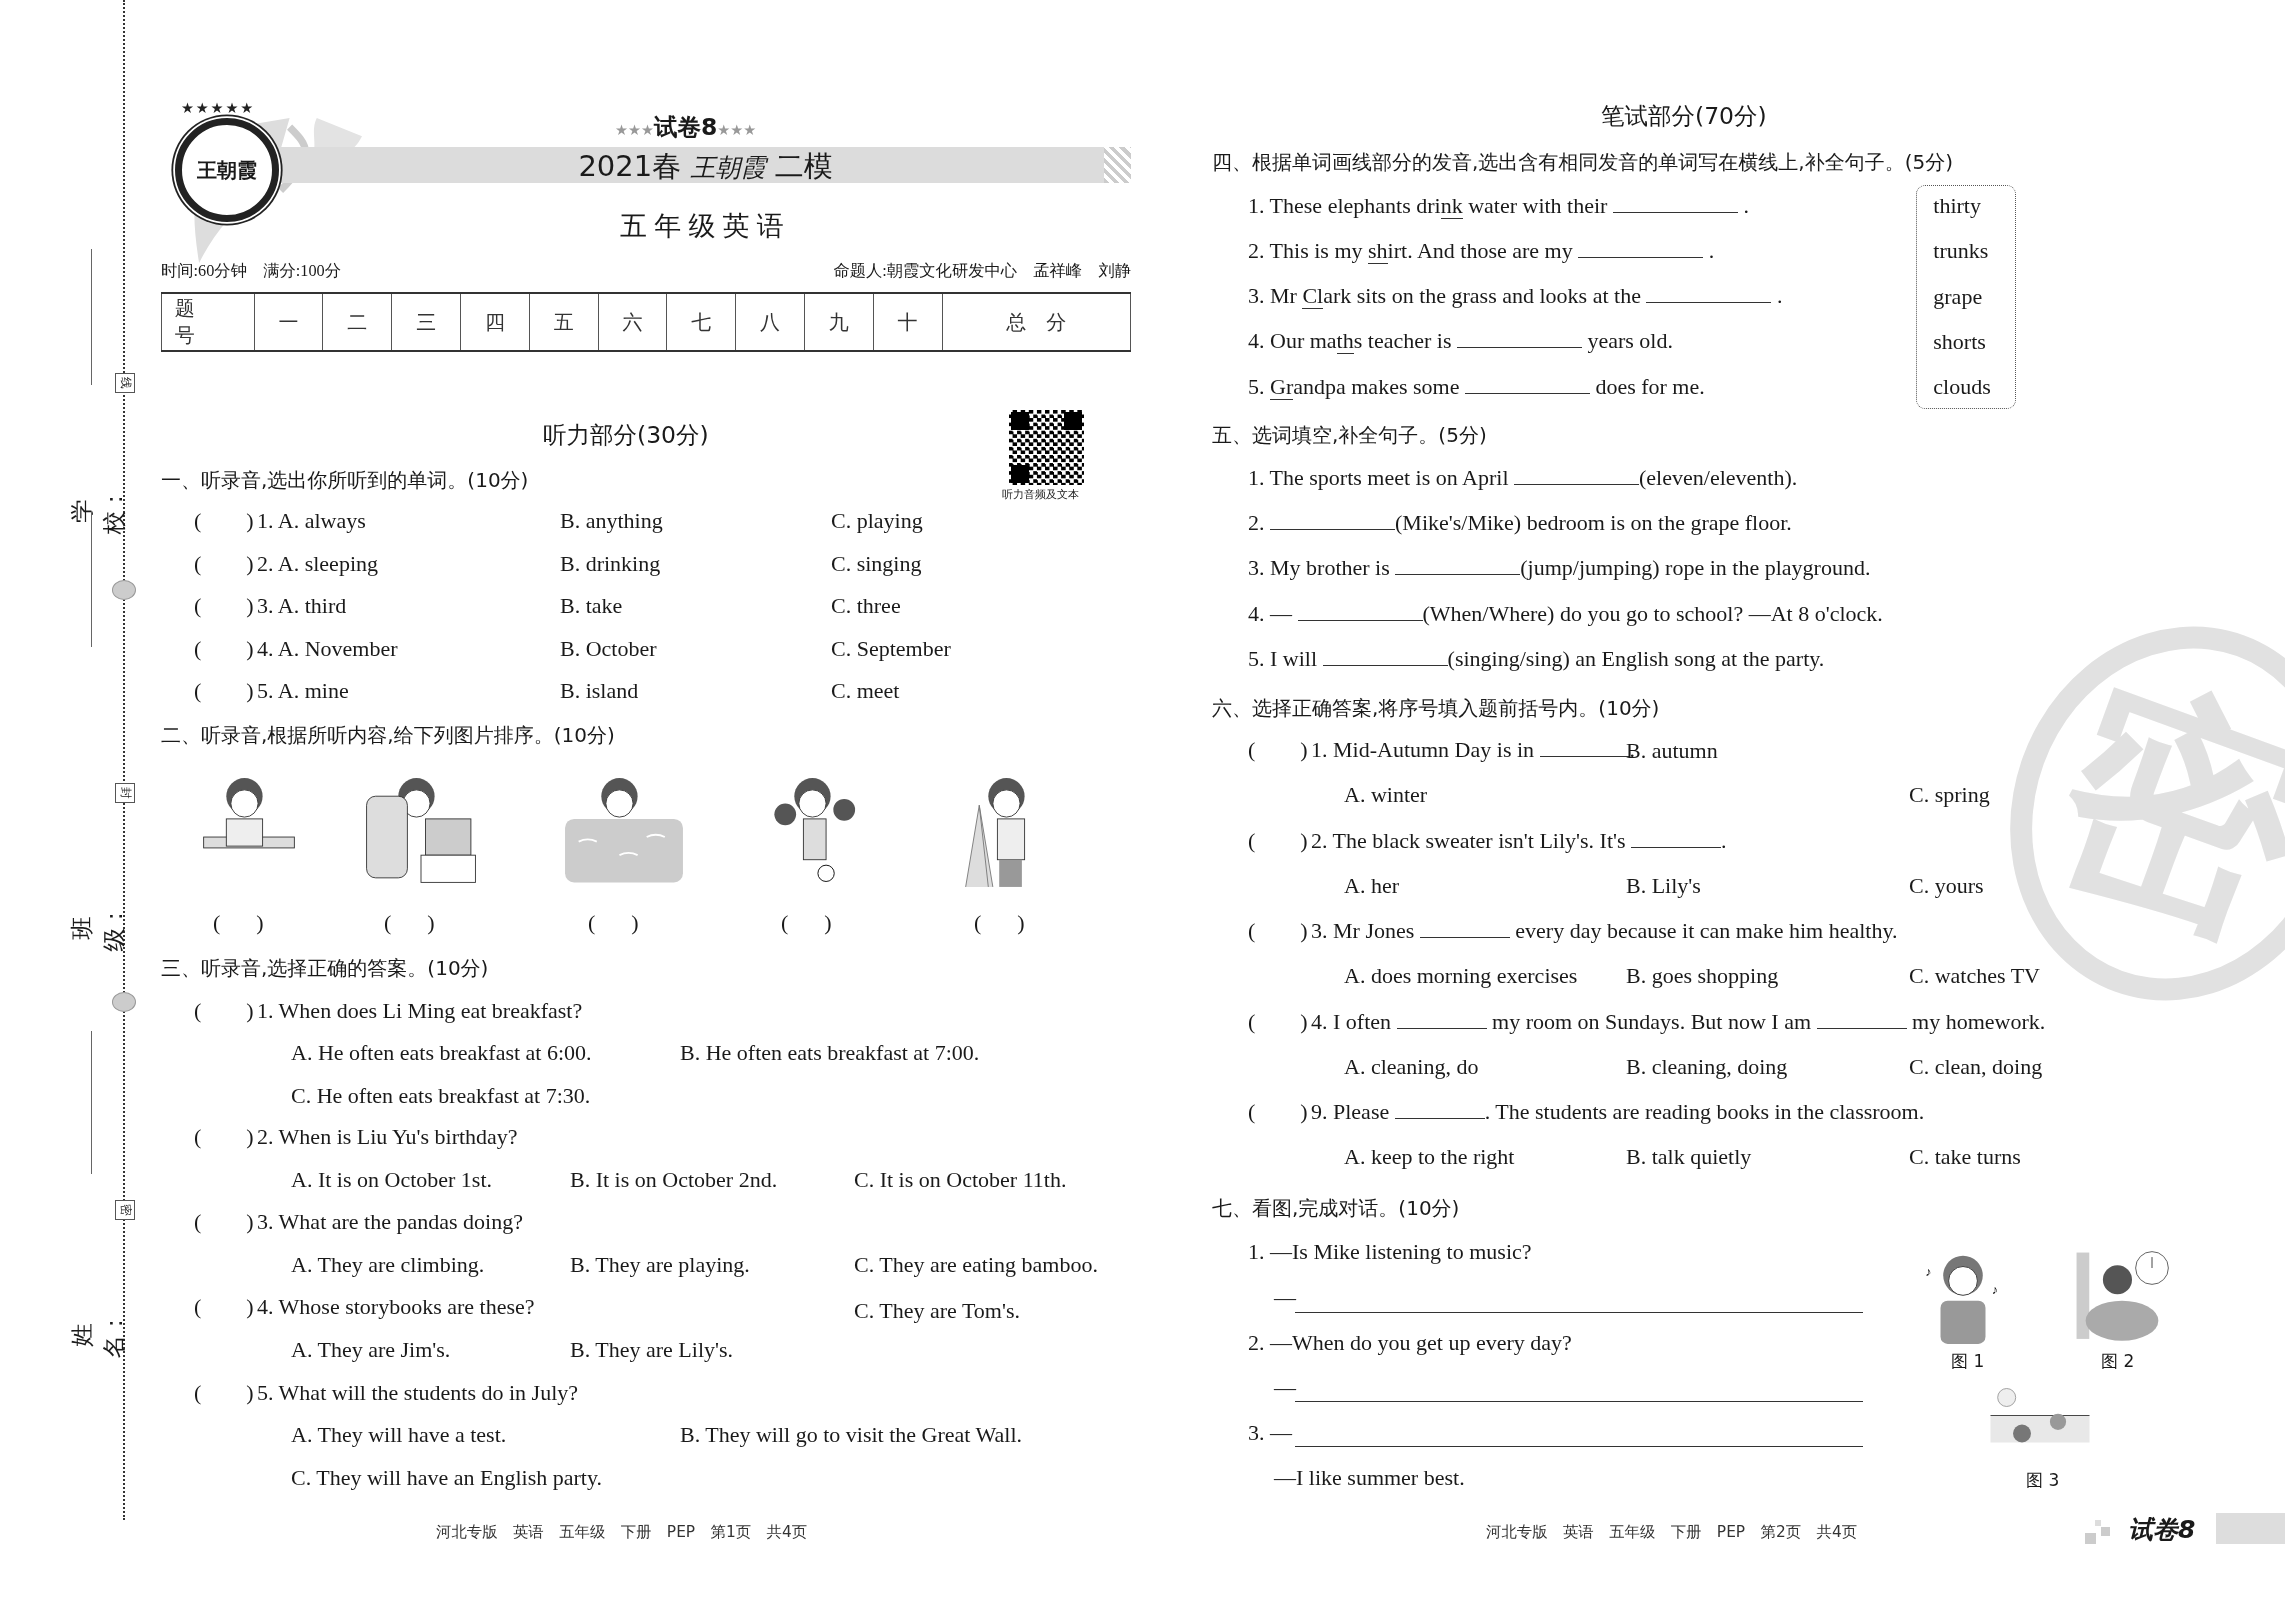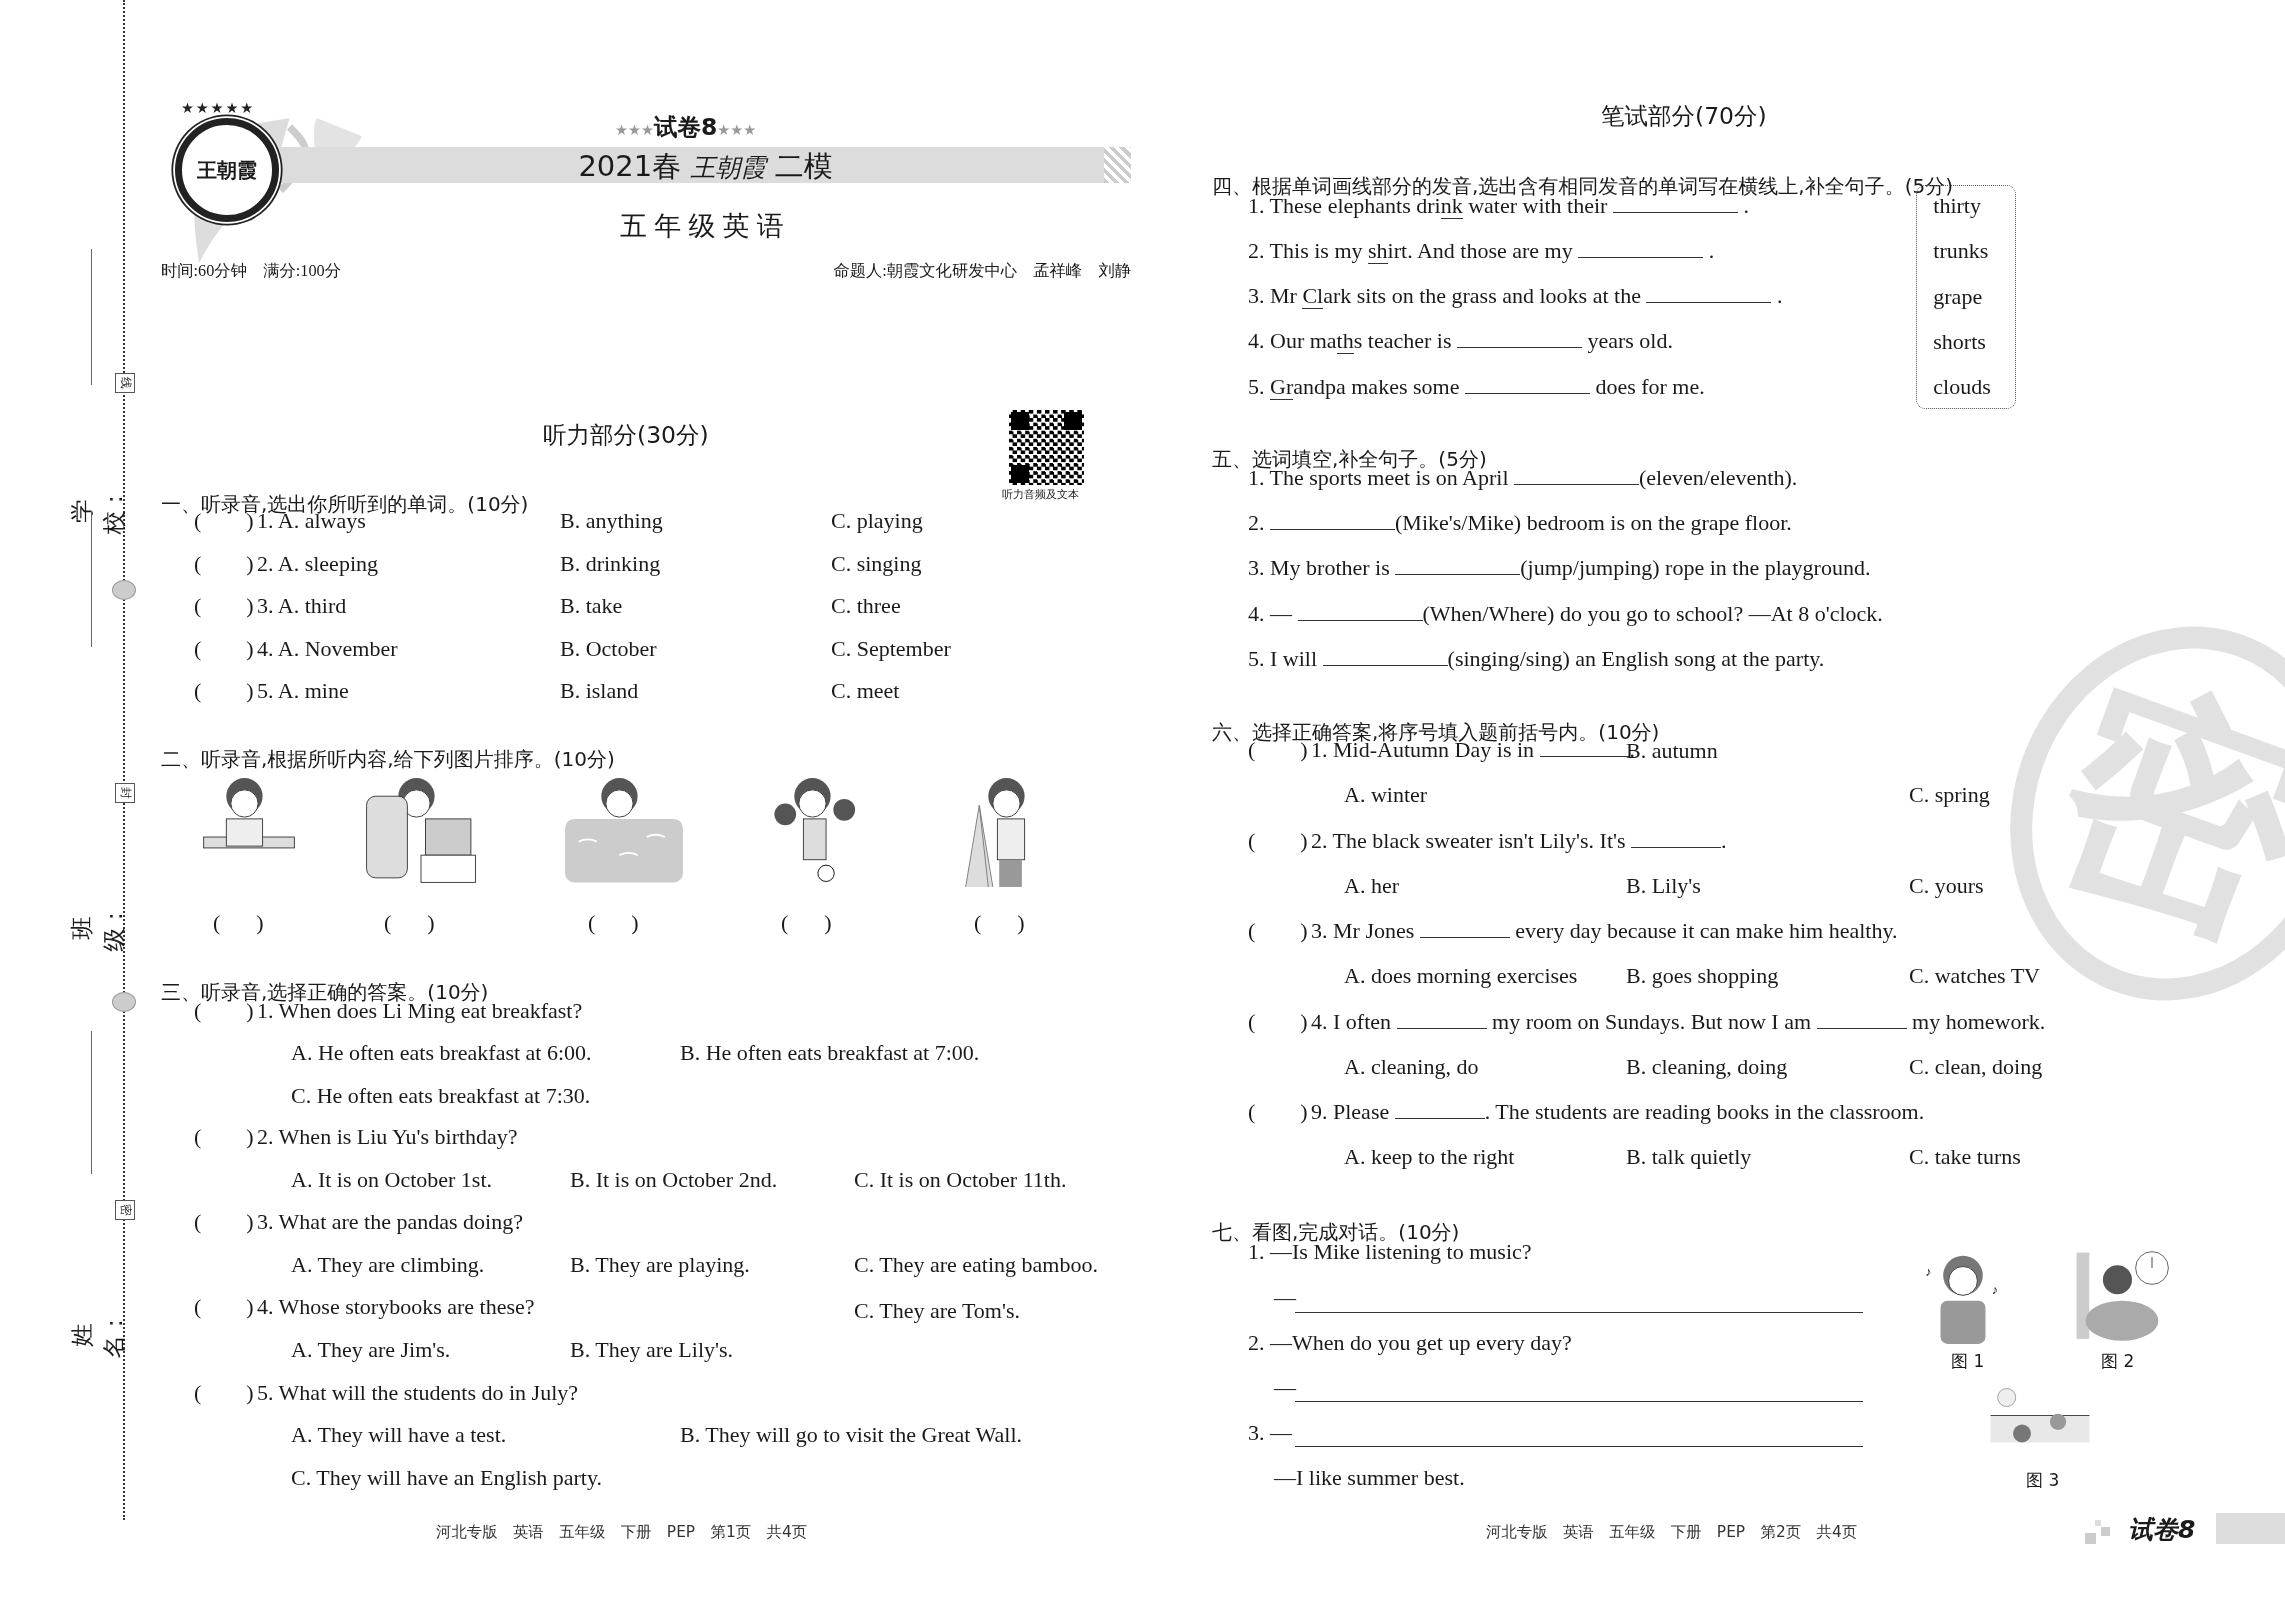--- a/index.html
+++ b/index.html
@@ -1,21 +1,21 @@
 <!DOCTYPE html>
 <html style="font-size:14.5px"><head>
 <meta charset="utf-8">
 <style>
   html,body{margin:0;padding:0;background:#fff;}
   body{width:2286px;height:1618px;position:relative;overflow:hidden;color:#1a1a1a;
        font-family:"Liberation Serif","DejaVu Serif",serif;}
   .abs{position:absolute;}
   .cn{font-family:"DejaVu Sans","Liberation Sans",sans-serif;}
   .en{font-family:"Liberation Serif","DejaVu Serif",serif;font-size:22px;}
-  .sec{font-family:"DejaVu Sans","Liberation Sans",sans-serif;font-size:20px;margin-top:24px;}
+  .sec{font-family:"DejaVu Sans","Liberation Sans",sans-serif;font-size:20px;}
   .blank{display:inline-block;border-bottom:1.4px solid #333;height:0.9px;vertical-align:baseline;}
   u.ul{text-decoration:none;border-bottom:1.4px solid #333;}
 
   
   #bind-line{left:123px;top:0;height:1520px;border-left:2.7px dotted #333;}
   .bind-mark{width:18px;height:18px;border:1.4px solid #555;background:#fff;font-size:11.8px;
     display:flex;align-items:center;justify-content:center;transform:rotate(90deg);left:115px;}
   .bind-seal{left:112px;width:22px;height:18px;border-radius:50%;background:#ccc;border:0.9px solid #999;}
   .bind-label{font-size:23.5px;transform:rotate(-90deg);left:71px;width:54px;text-align:center;}
   .bind-rule{left:91px;border-left:1.8px solid #666;}
@@ -109,20 +109,34 @@
   <span>2021春</span>
   <span style="font-family:'DejaVu Serif',serif;font-style:italic;font-size:25px">王朝霞</span>
   <span>二模</span>
 </div>
 <div class="abs cn" id="grade-title">五年级英语</div>
 <div class="abs" id="meta-left">时间:60分钟　满分:100分</div>
 <div class="abs" id="meta-right">命题人:朝霞文化研发中心　孟祥峰　刘静</div>
 
 <table class="abs cn" id="score-table">
   <tbody>
+      <tr>
+    <td class="lbl">题　号</td>
+    <td>一</td>
+    <td>二</td>
+    <td>三</td>
+    <td>四</td>
+    <td>五</td>
+    <td>六</td>
+    <td>七</td>
+    <td>八</td>
+    <td>九</td>
+    <td>十</td>
+    <td>总　分</td>
+  </tr>
 </tbody>
   </table>
 
 <div class="abs cn" id="listen-head">听力部分(30分)</div>
 <div class="abs" id="qr"></div>
 <div class="abs cn" id="qr-caption">听力音频及文本</div>
 
 <div class="abs sec" style="left:161px;top:467px">一、听录音,选出你所听到的单词。(10分)</div>
 <div id="sec1-rows">
     <div class="row en" style="left:194px;top:508px"><span class="paren">(<span style="display:inline-block;width:45px"></span>)</span><span>1.</span><span> A. always</span></div>

